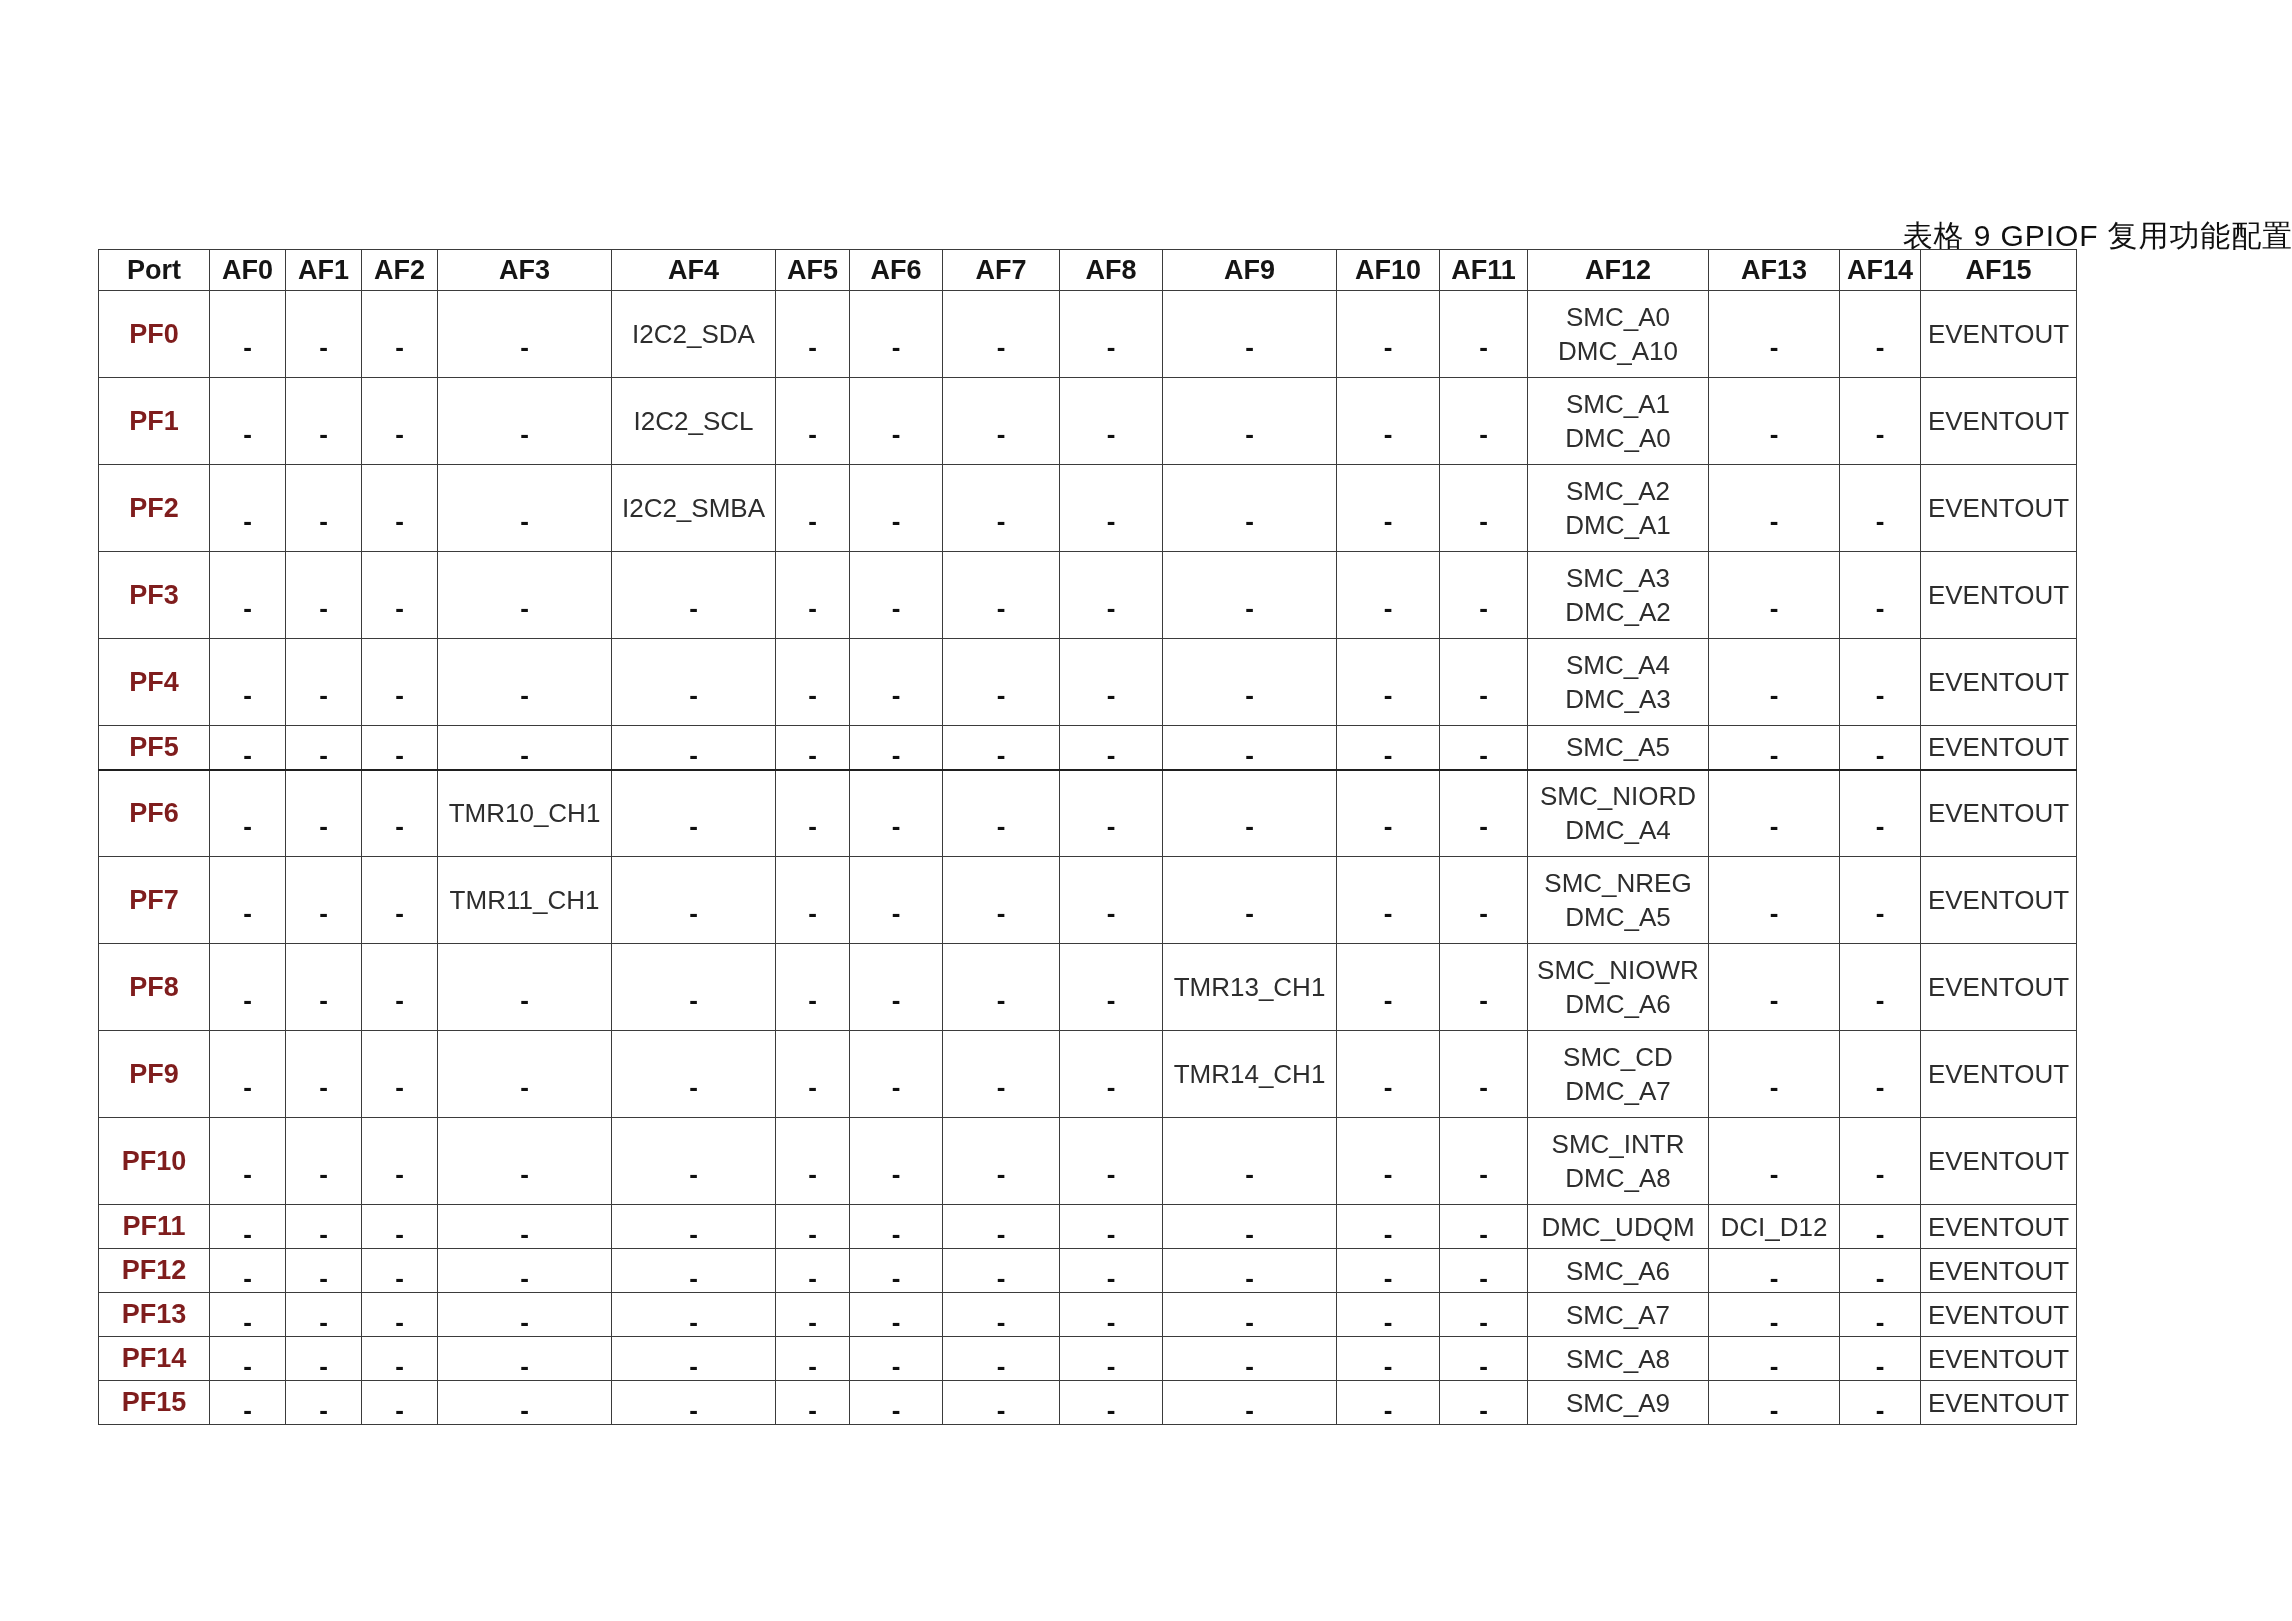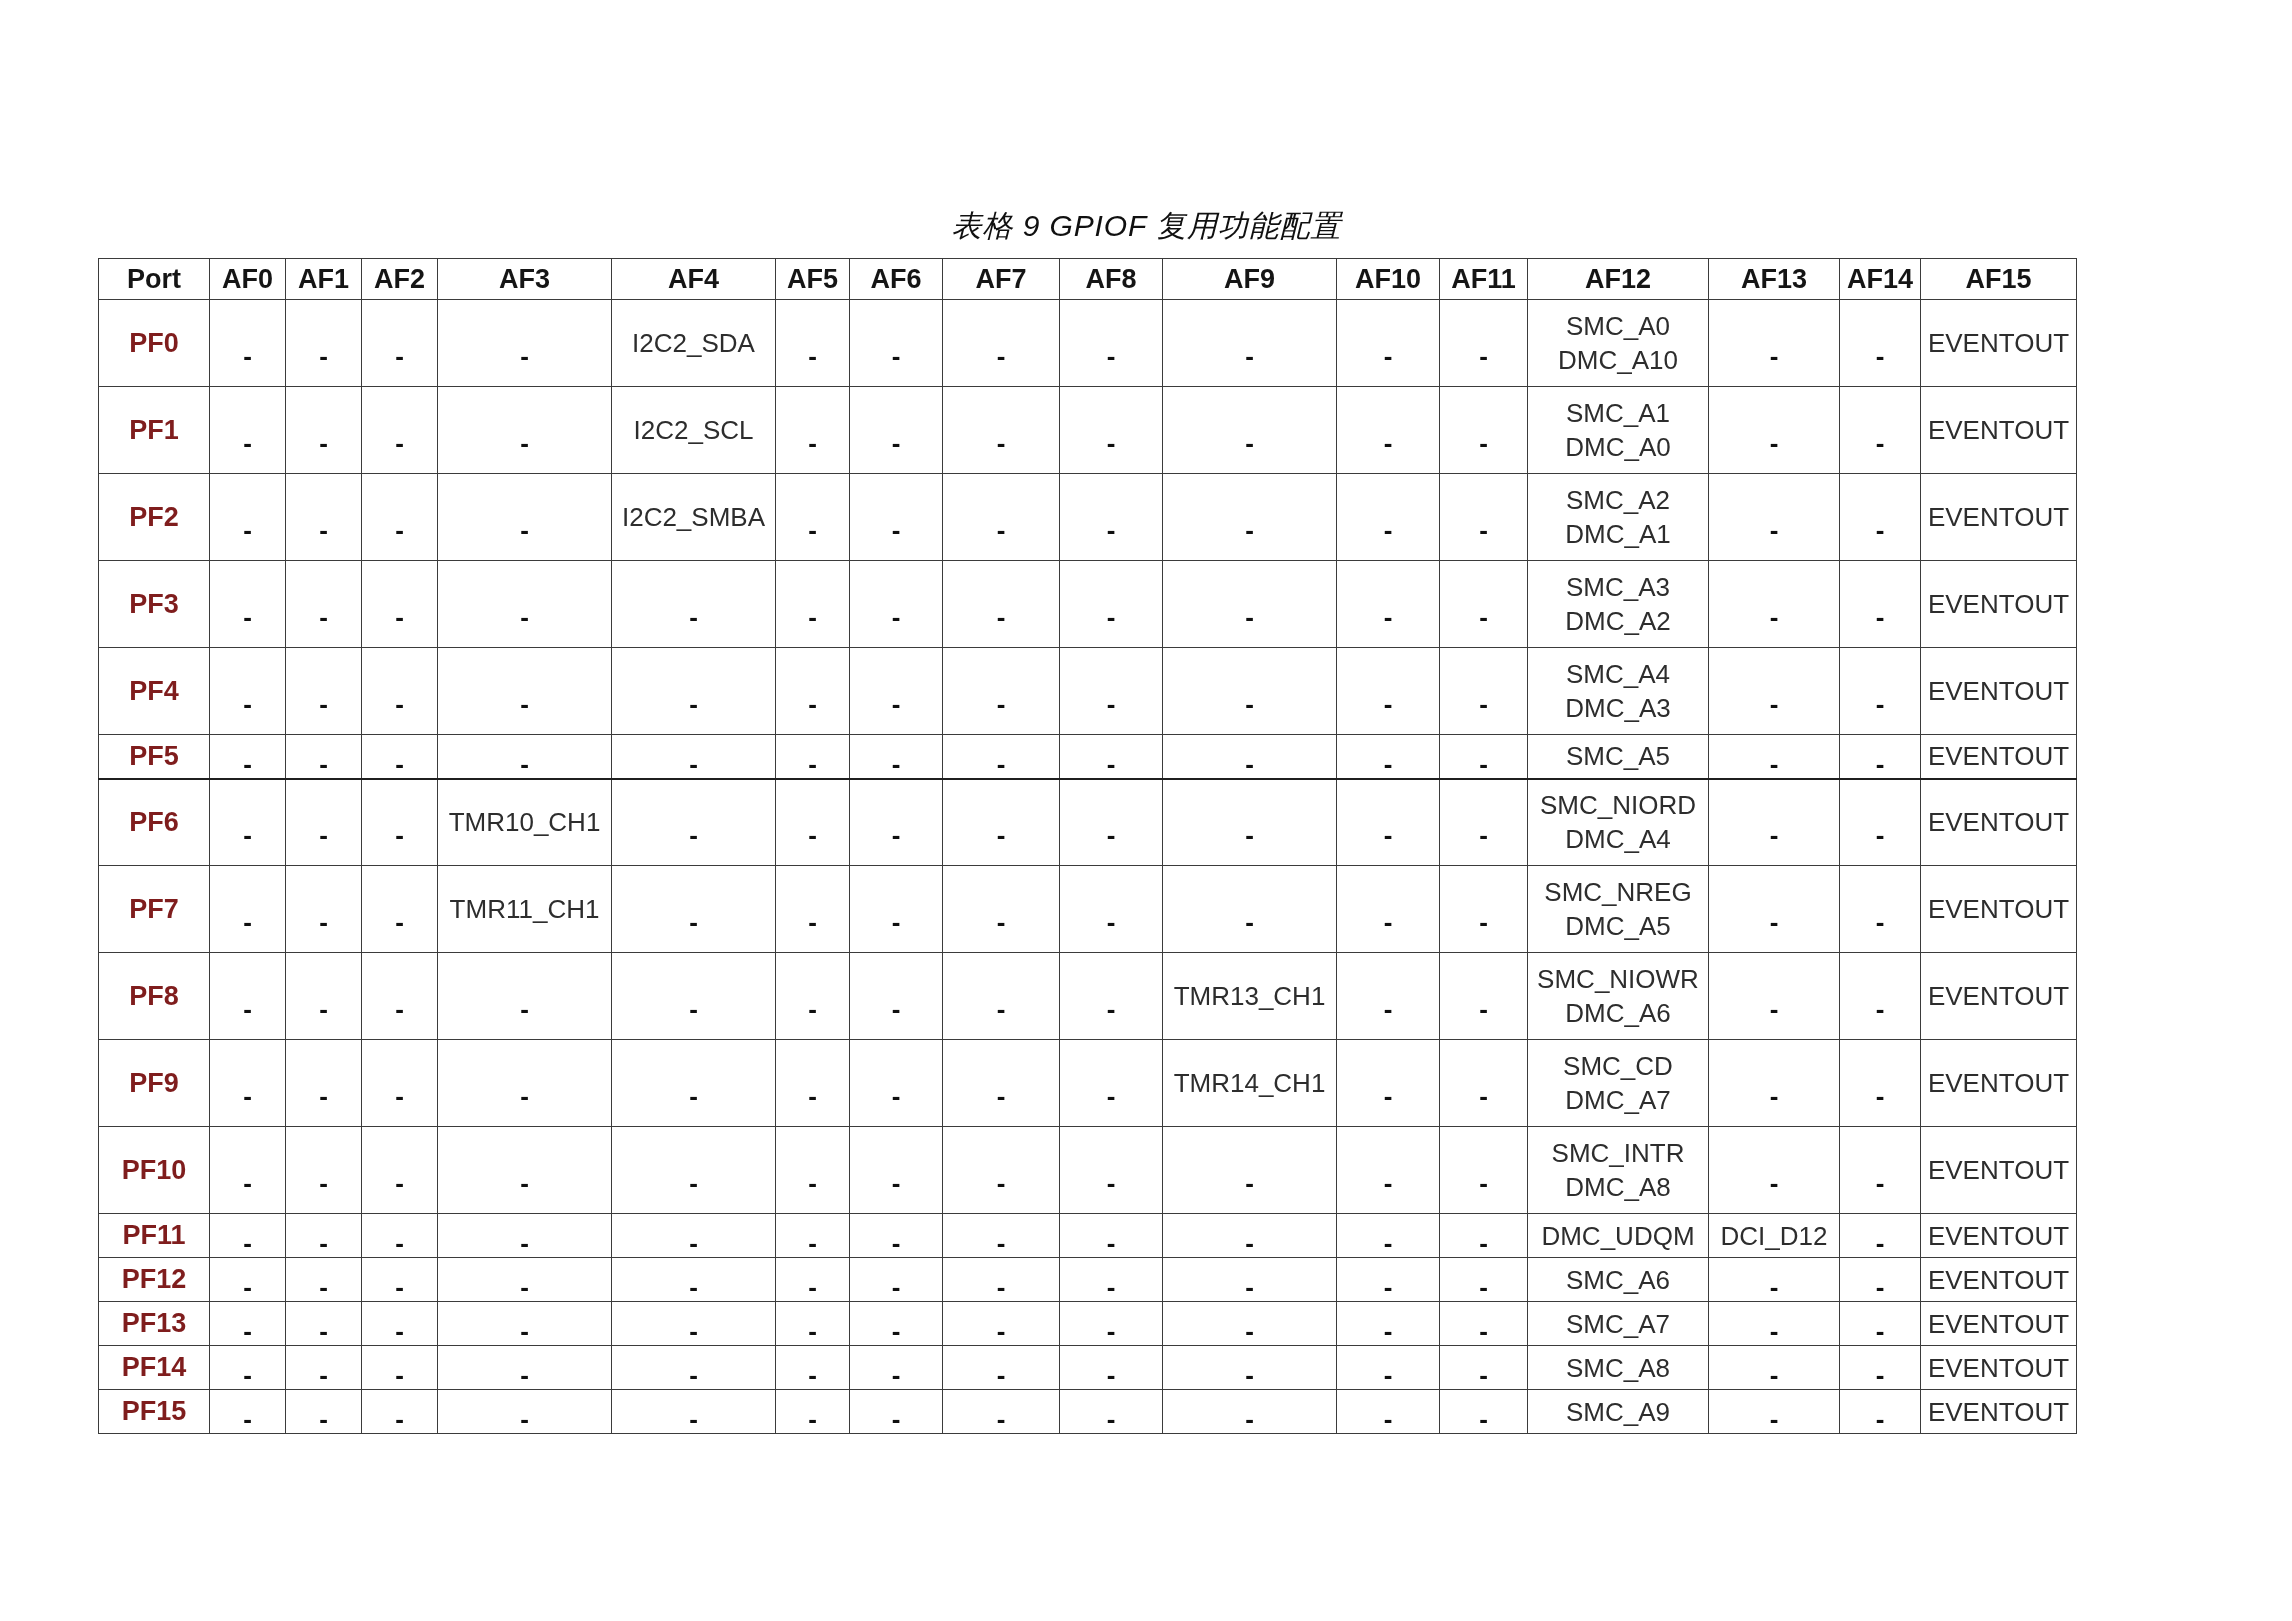--- a/index.html
+++ b/index.html
@@ -1,25 +1,25 @@
 <!DOCTYPE html>
 <html style="font-size:14.3px"><head>
 <meta charset="utf-8">
 <style>
   html,body{margin:0;padding:0;}
   body{
     width:2293px;height:1621px;background:#ffffff;position:relative;
     font-family:"Liberation Sans","DejaVu Sans",sans-serif;
   }
   .title{
-    position:absolute;top:206px;left:0;width:2293px;text-align:center;
-    font-size:30px;color:#101010;letter-spacing:0.9px;font-style:italic;
+    position:absolute;top:216px;left:0;width:2293px;text-align:right;
+    font-size:30px;color:#101010;letter-spacing:0.9px;
   }
   table.af{
-    position:absolute;left:98px;top:249px;border-collapse:collapse;table-layout:fixed;margin-top:9px;
+    position:absolute;left:98px;top:249px;border-collapse:collapse;table-layout:fixed;
   }
   table.af th, table.af td{
     border:1.8px solid #3b3b3b;padding:0;margin:0;text-align:center;vertical-align:middle;overflow:hidden;
   }
   thead th{height:40px;font-size:27px;font-weight:bold;color:#151515;}
   tbody th{font-size:27px;font-weight:bold;color:#7f1d1d;}
   tbody td{font-size:26px;color:#2d2d2d;}
   tr.tall{height:87px;}
   tr.short{height:44px;}
   tr.sep td, tr.sep th{border-top:2.7px solid #1f1f1f;}

